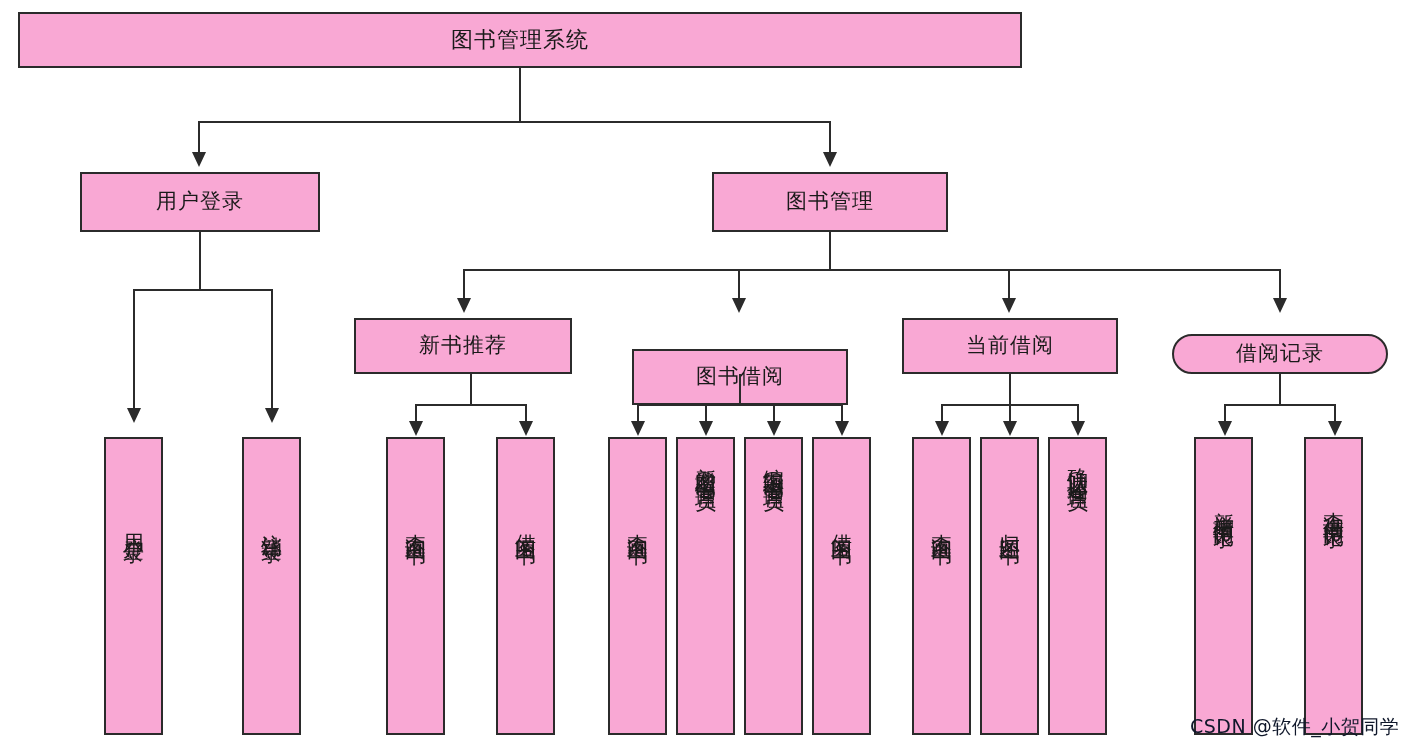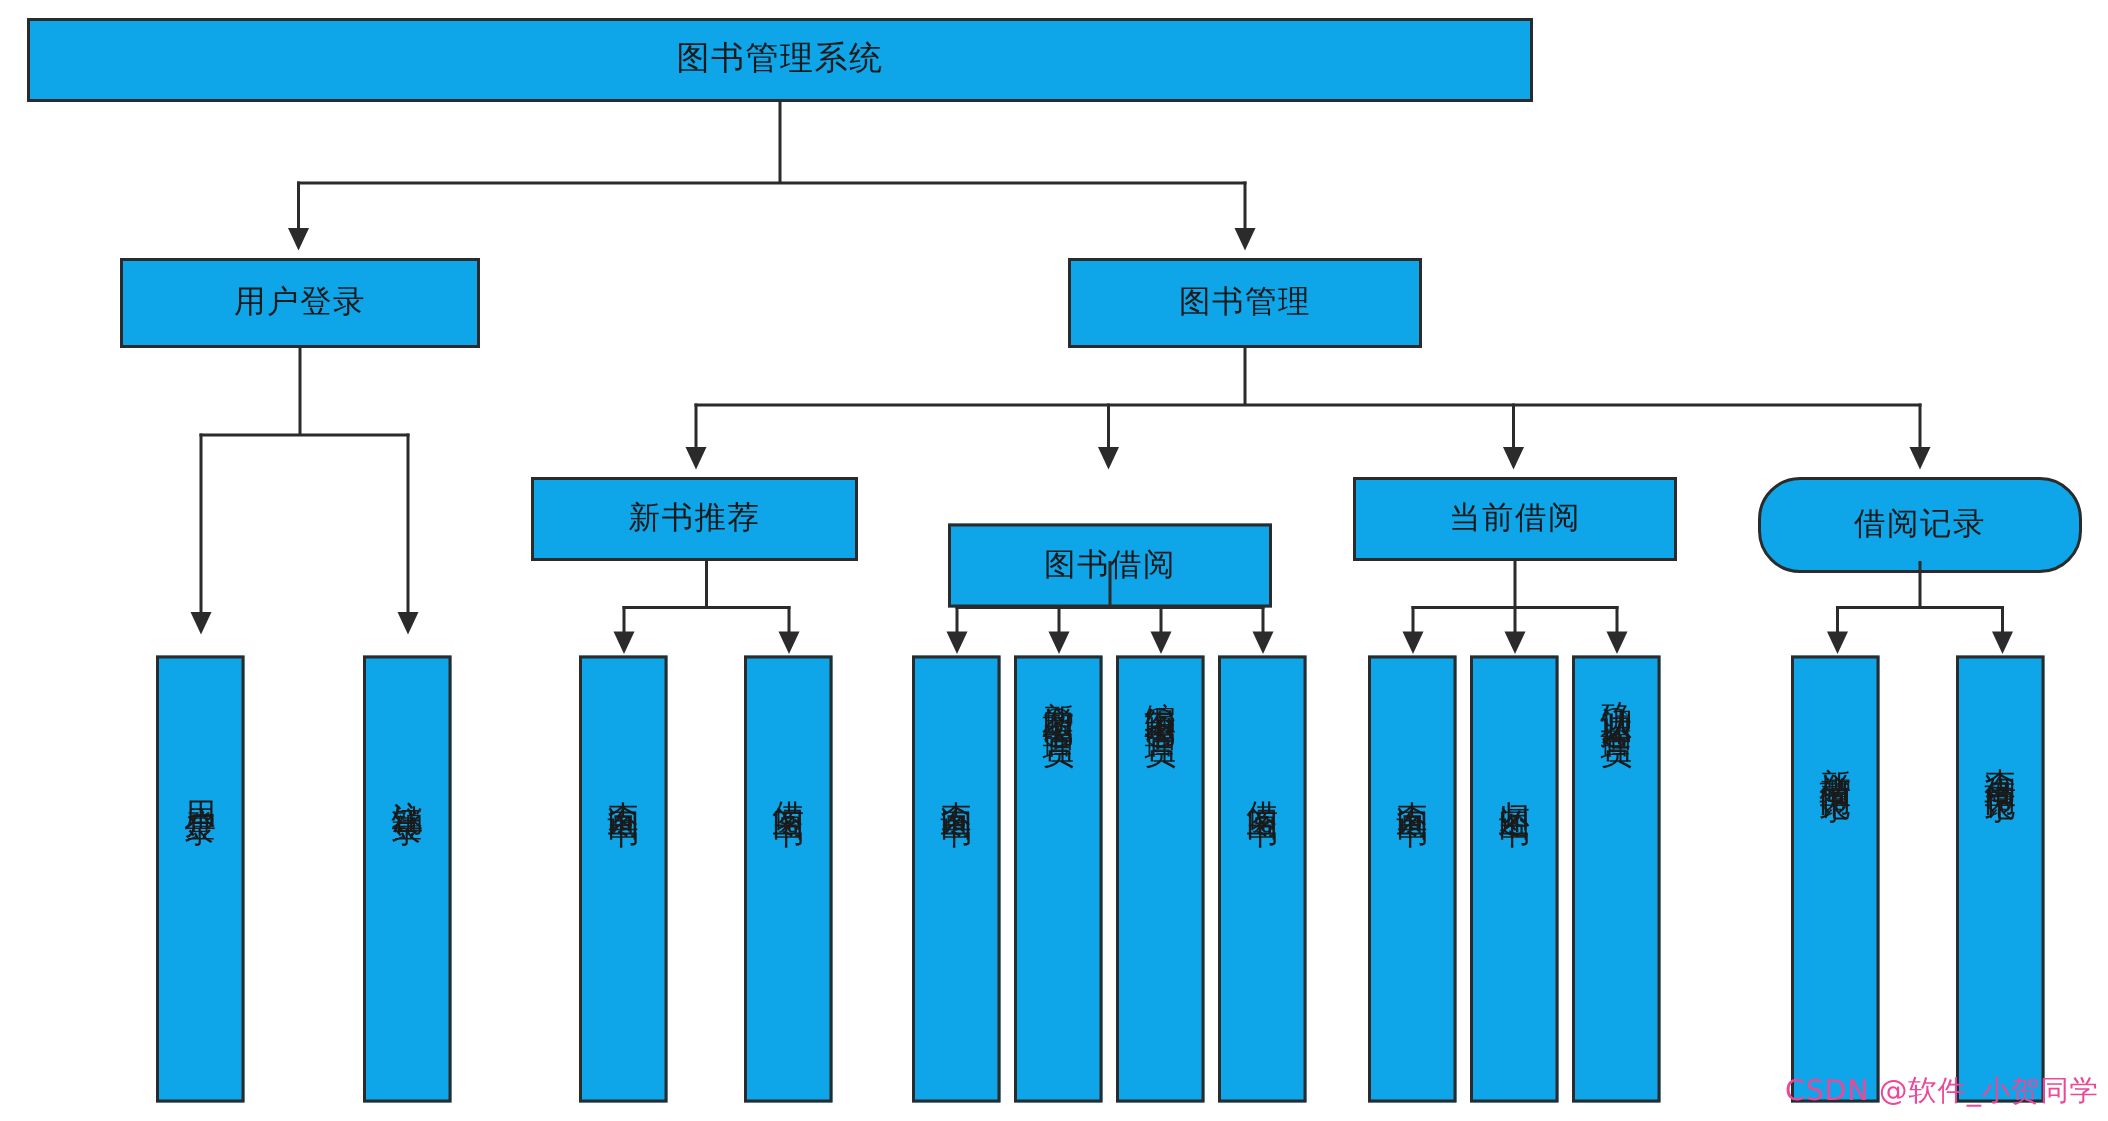--- a/index.html
+++ b/index.html
@@ -12,21 +12,21 @@
     position:relative;
     width:1405px;
     height:747px;
     background:#ffffff;
     overflow:hidden;
   }
   
   .node{
     position:absolute;
     box-sizing:border-box;
-    background:#0ea5e9;
+    background:#f9a8d4;
     border:2.4px solid #2b2b2b;
     display:flex;
     align-items:center;
     justify-content:center;
     color:#1a1a1a;
   }
   .node.horiz{
     font-size:21px;
     letter-spacing:1px;
     line-height:1.2;
@@ -65,21 +65,21 @@
     position:absolute;
     width:0;height:0;
     border-left:7px solid transparent;
     border-right:7px solid transparent;
     border-top:15px solid #2b2b2b;
   }
   
   #watermark{
     position:absolute;
     font-size:19px;
-    color:#ec4899;
+    color:#0f172a;
     white-space:nowrap;
     letter-spacing:0.5px;
     font-family:"DejaVu Sans","Liberation Sans",sans-serif;
   }
 </style>
 </head>
 <body>
 
 <div id="canvas">
 
@@ -122,21 +122,21 @@
 
   <div class="node horiz" style="left:354px;top:318px;width:218px;height:56px;">
     <span>新书推荐</span>
   </div>
   <div class="node horiz" style="left:632px;top:318px;width:216px;height:56px;margin-top:31px;">
     <span>图书借阅</span>
   </div>
   <div class="node horiz" style="left:902px;top:318px;width:216px;height:56px;">
     <span>当前借阅</span>
   </div>
-  <div class="node horiz" style="left:1172px;top:318px;width:216px;height:64px;border-radius:28px;">
+  <div class="node horiz" style="left:1172px;top:334px;width:216px;height:40px;border-radius:28px;">
     <span>借阅记录</span>
   </div>
 
   <div class="line vline" style="left:470px;top:374px;height:32px;"></div>
   <div class="line hline" style="left:415px;top:404px;width:112px;"></div>
   <div class="line vline" style="left:415px;top:404px;height:18px;"></div>
   <div class="line vline" style="left:525px;top:404px;height:18px;"></div>
   <div class="arrow" style="left:409px;top:421px;"></div>
   <div class="arrow" style="left:519px;top:421px;"></div>
 

